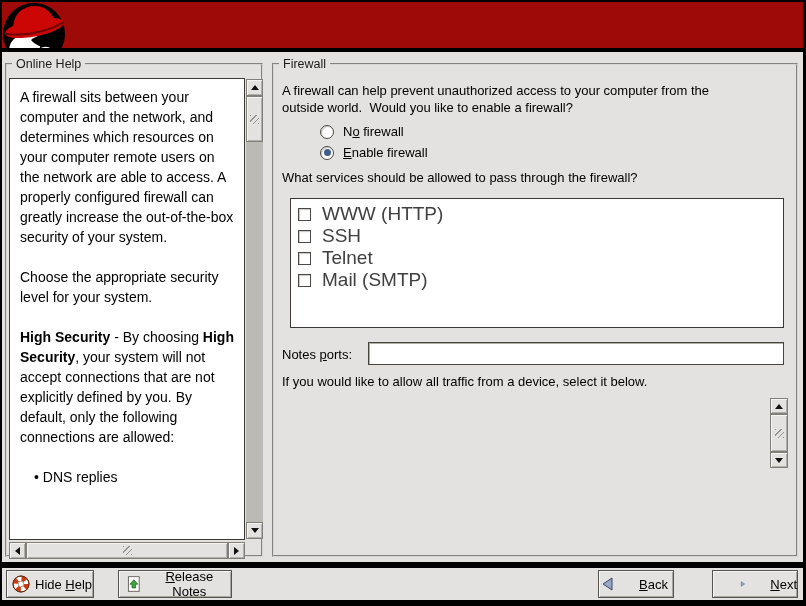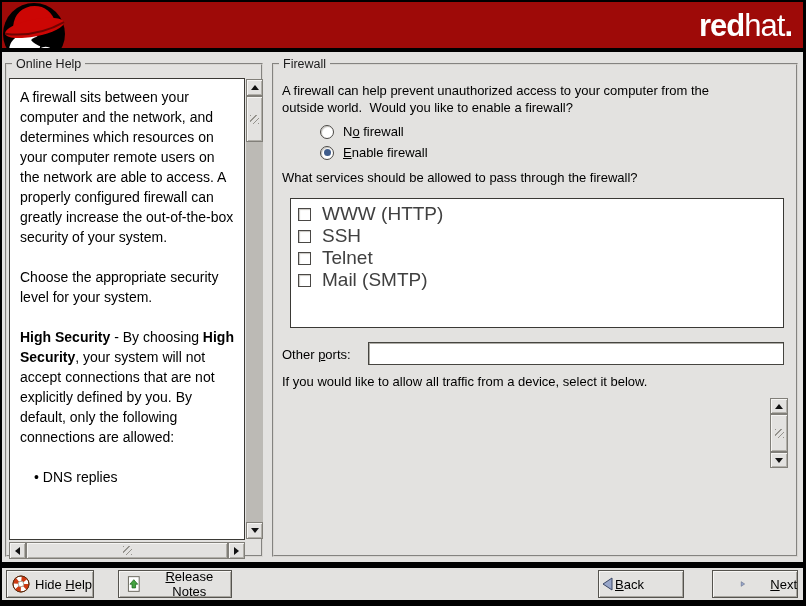--- a/index.html
+++ b/index.html
@@ -73,31 +73,30 @@
   #ports-input { left:368px; top:342px; width:416px; height:23px; background:#fff;
                  border:1px solid #464540; box-shadow:inset 1px 1px 0 #aeaca6;
                  font-size:13px; padding:0 4px; font-family:"Liberation Sans",sans-serif; }
 
   
   .gbtn { position:absolute; height:28px; background:#e3e2e0; border:1px solid #55534e;
           box-shadow:inset 1px 1px 0 #f7f6f4, inset -1px -1px 0 #a8a6a0;
           display:flex; align-items:center; font-size:13px; color:#000; cursor:default; }
   #btn-hide-help { left:6px;  top:570px; width:88px;  padding-left:5px;  gap:5px; }
   #btn-release   { left:118px; top:570px; width:114px; padding-left:6px; gap:5px; }
-  #btn-back      { left:598px; top:570px; width:86px;  }
+  #btn-back      { left:598px; top:570px; width:76px;  gap:24px; }
   #btn-next      { left:712px; top:570px; width:86px;  padding-left:27px; gap:24px; }
   u { text-decoration:underline; }
 </style>
 </head>
 <body>
 
 <div class="window">
 
   <div class="abs header"></div>
-  <div class="abs wordmark"><span class="b">red</span><span>hat</span><span class="b">.</span></div>
   <svg class="abs logo" width="70" height="76" viewBox="0 0 70 76">
     <circle cx="33" cy="34" r="31" fill="#000"></circle>
     <ellipse cx="24" cy="46" rx="16" ry="12" fill="#fff" transform="rotate(-20 24 46)"></ellipse>
     <ellipse cx="43" cy="53" rx="9" ry="6" fill="#fff" transform="rotate(-12 43 53)"></ellipse>
     <path d="M30,40 Q36,34 44,38 L41,47 Q33,44 30,40 Z" fill="#000"></path>
     <g transform="rotate(-11 33 25)">
       <path d="M11,28 Q14,7 33,6 Q52,7 55,28 Z" fill="#cc0604"></path>
       <ellipse cx="33" cy="28" rx="30" ry="8.5" fill="#cc0604"></ellipse>
       <path d="M3,28 Q33,38 63,28" fill="none" stroke="#6e0402" stroke-width="2"></path>
     </g>
@@ -165,21 +164,21 @@
       <div class="check-row">
         <span class="gtk-checkbox"></span>
         <span class="check-label">Telnet</span>
       </div>
       <div class="check-row">
         <span class="gtk-checkbox"></span>
         <span class="check-label">Mail (SMTP)</span>
       </div>
     </div>
 
-  <div class="abs qlabel" id="ports-label"><span>Other </span><u>p</u><span>orts:</span></div>
+  <div class="abs qlabel" id="ports-label"><span>Notes </span><u>p</u><span>orts:</span></div>
   <input class="abs" id="ports-input" type="text" value="" style="">
 
   <div class="abs qlabel" id="devices-q">If you would like to allow all traffic from a device, select it below.</div>
   <div class="abs trough dev-vscroll">
     <div class="sbtn" style="left:0;top:0;width:18px;height:16px;">
         <span class="tri-up"></span>
       </div>
     <div class="sthumb" style="left:0;top:16px;width:18px;height:38px;"></div>
     <div class="sbtn" style="left:0;bottom:0;width:18px;height:16px;">
         <span class="tri-down"></span>

